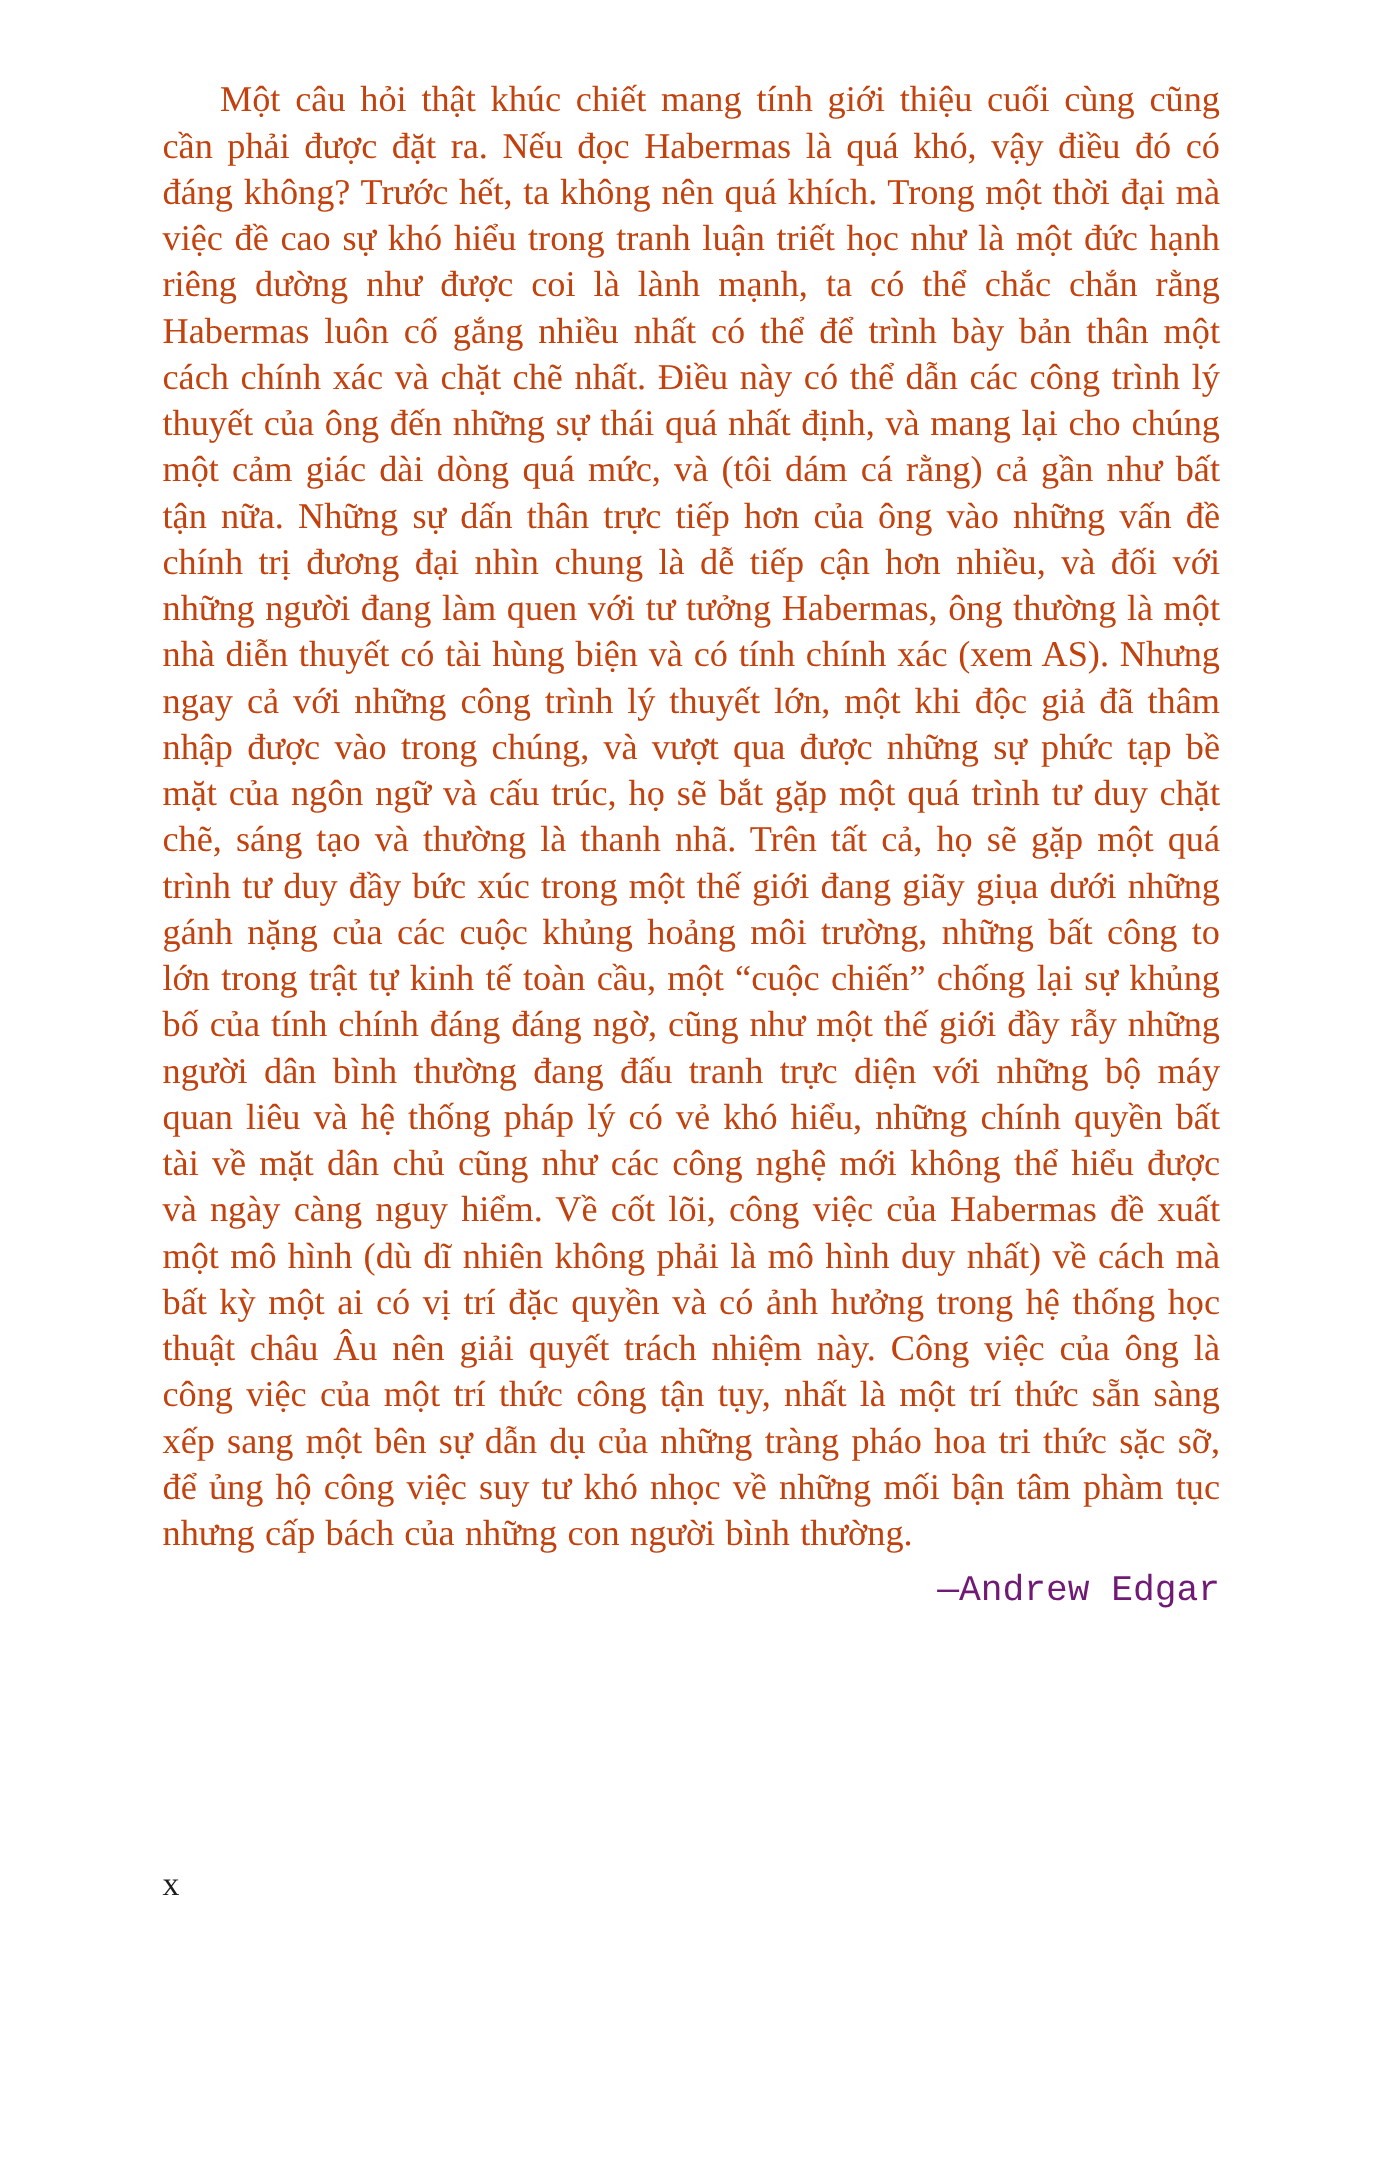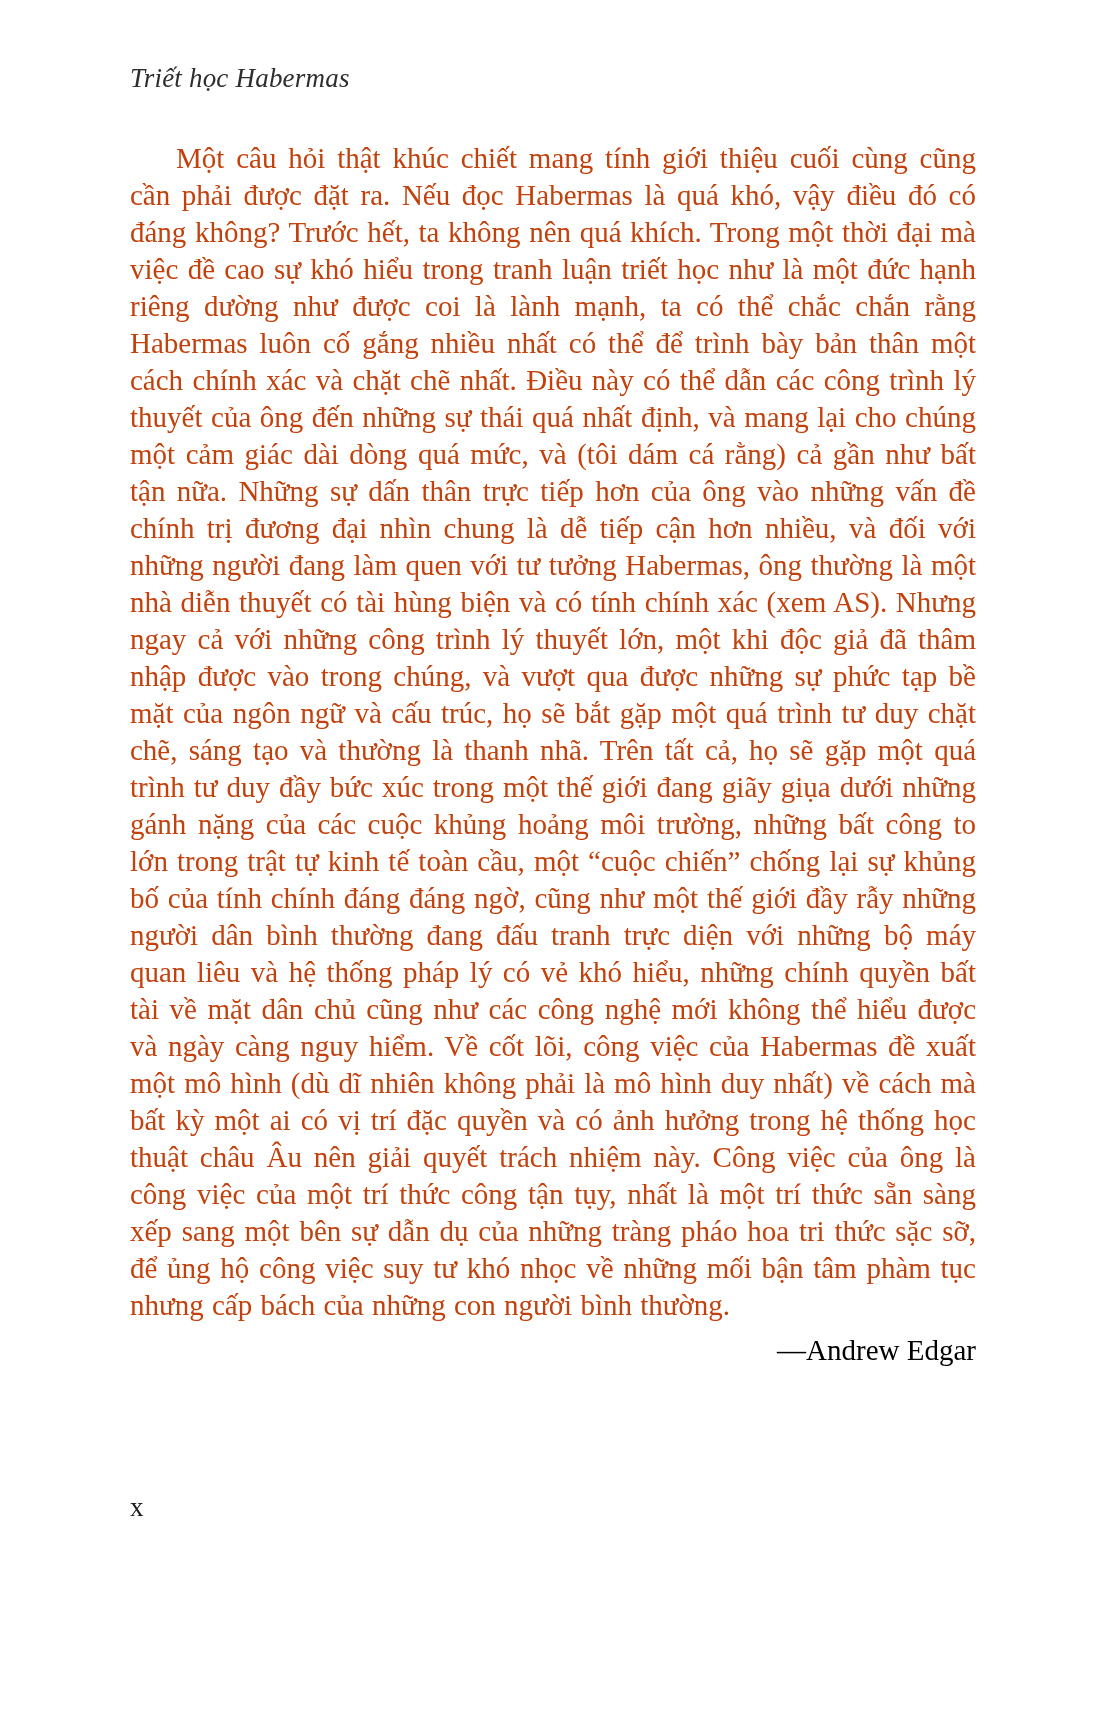--- a/index.html
+++ b/index.html
@@ -38,33 +38,33 @@
     text-align: justify;
     text-indent: 46px;
     color: #c2410c;
     word-spacing: 1px;
   }
   .attribution {
     margin-top: 8px;
     font-size: 29px;
     line-height: 37px;
     text-align: right;
-    color: #000000;
+    color: #701a75;
+    font-family: Liberation Mono, monospace;
   }
   .page-number {
     position: absolute;
     left: 130px;
     top: 1492px;
     font-size: 27px;
     color: #1c1c1c;
   }
 </style>
 </head>
 <body>
 
 <div class="page">
   <div class="content">
-    <div class="running-header">Triết học Habermas</div>
     <p class="body-text">Một câu hỏi thật khúc chiết mang tính giới thiệu cuối cùng cũng cần phải được đặt ra. Nếu đọc Habermas là quá khó, vậy điều đó có đáng không? Trước hết, ta không nên quá khích. Trong một thời đại mà việc đề cao sự khó hiểu trong tranh luận triết học như là một đức hạnh riêng dường như được coi là lành mạnh, ta có thể chắc chắn rằng Habermas luôn cố gắng nhiều nhất có thể để trình bày bản thân một cách chính xác và chặt chẽ nhất. Điều này có thể dẫn các công trình lý thuyết của ông đến những sự thái quá nhất định, và mang lại cho chúng một cảm giác dài dòng quá mức, và (tôi dám cá rằng) cả gần như bất tận nữa. Những sự dấn thân trực tiếp hơn của ông vào những vấn đề chính trị đương đại nhìn chung là dễ tiếp cận hơn nhiều, và đối với những người đang làm quen với tư tưởng Habermas, ông thường là một nhà diễn thuyết có tài hùng biện và có tính chính xác (xem AS). Nhưng ngay cả với những công trình lý thuyết lớn, một khi độc giả đã thâm nhập được vào trong chúng, và vượt qua được những sự phức tạp bề mặt của ngôn ngữ và cấu trúc, họ sẽ bắt gặp một quá trình tư duy chặt chẽ, sáng tạo và thường là thanh nhã. Trên tất cả, họ sẽ gặp một quá trình tư duy đầy bức xúc trong một thế giới đang giãy giụa dưới những gánh nặng của các cuộc khủng hoảng môi trường, những bất công to lớn trong trật tự kinh tế toàn cầu, một “cuộc chiến” chống lại sự khủng bố của tính chính đáng đáng ngờ, cũng như một thế giới đầy rẫy những người dân bình thường đang đấu tranh trực diện với những bộ máy quan liêu và hệ thống pháp lý có vẻ khó hiểu, những chính quyền bất tài về mặt dân chủ cũng như các công nghệ mới không thể hiểu được và ngày càng nguy hiểm. Về cốt lõi, công việc của Habermas đề xuất một mô hình (dù dĩ nhiên không phải là mô hình duy nhất) về cách mà bất kỳ một ai có vị trí đặc quyền và có ảnh hưởng trong hệ thống học thuật châu Âu nên giải quyết trách nhiệm này. Công việc của ông là công việc của một trí thức công tận tụy, nhất là một trí thức sẵn sàng xếp sang một bên sự dẫn dụ của những tràng pháo hoa tri thức sặc sỡ, để ủng hộ công việc suy tư khó nhọc về những mối bận tâm phàm tục nhưng cấp bách của những con người bình thường.</p>
     <div class="attribution">—Andrew Edgar</div>
   </div>
   <div class="page-number">x</div>
 </div>
 
 </body></html>

